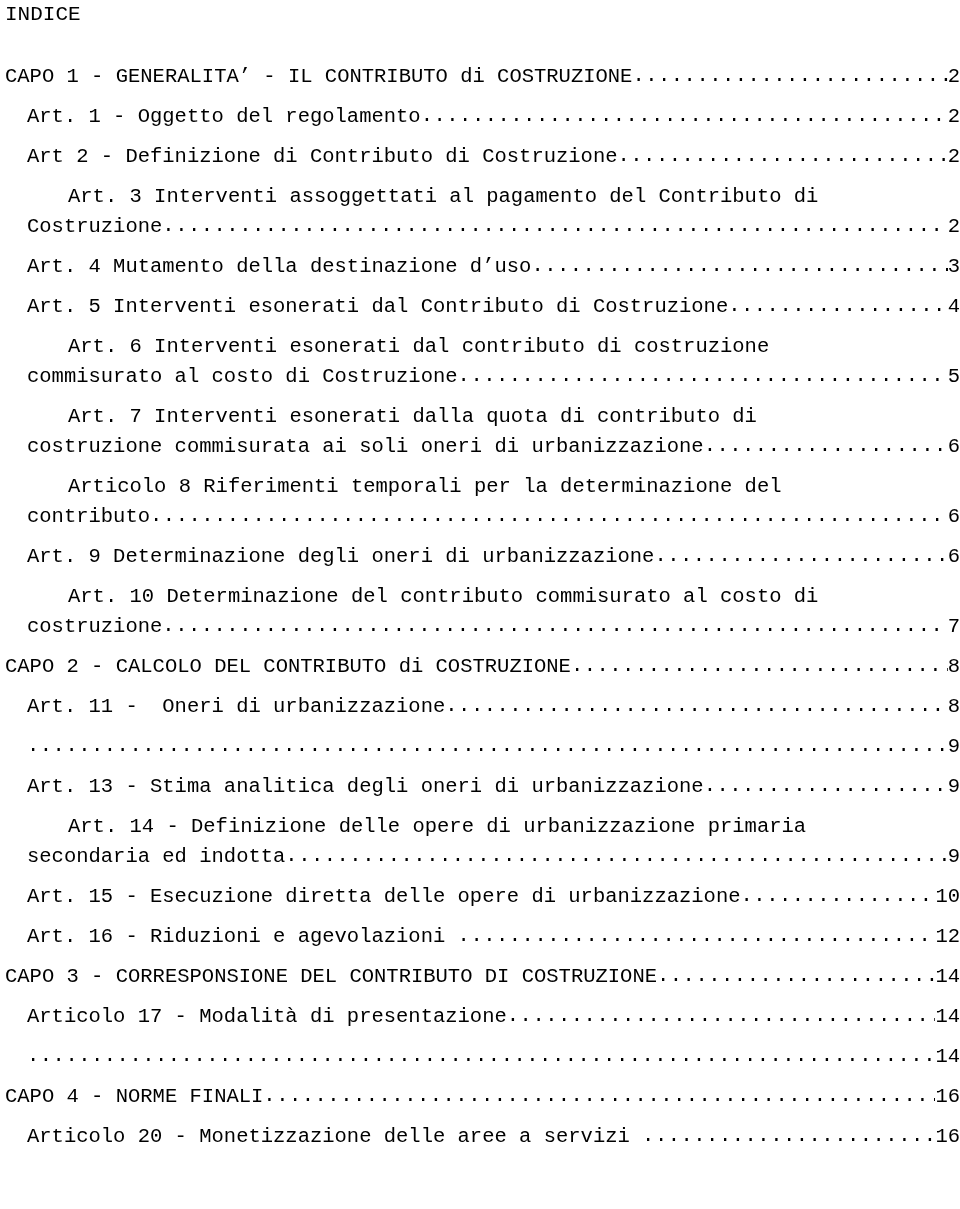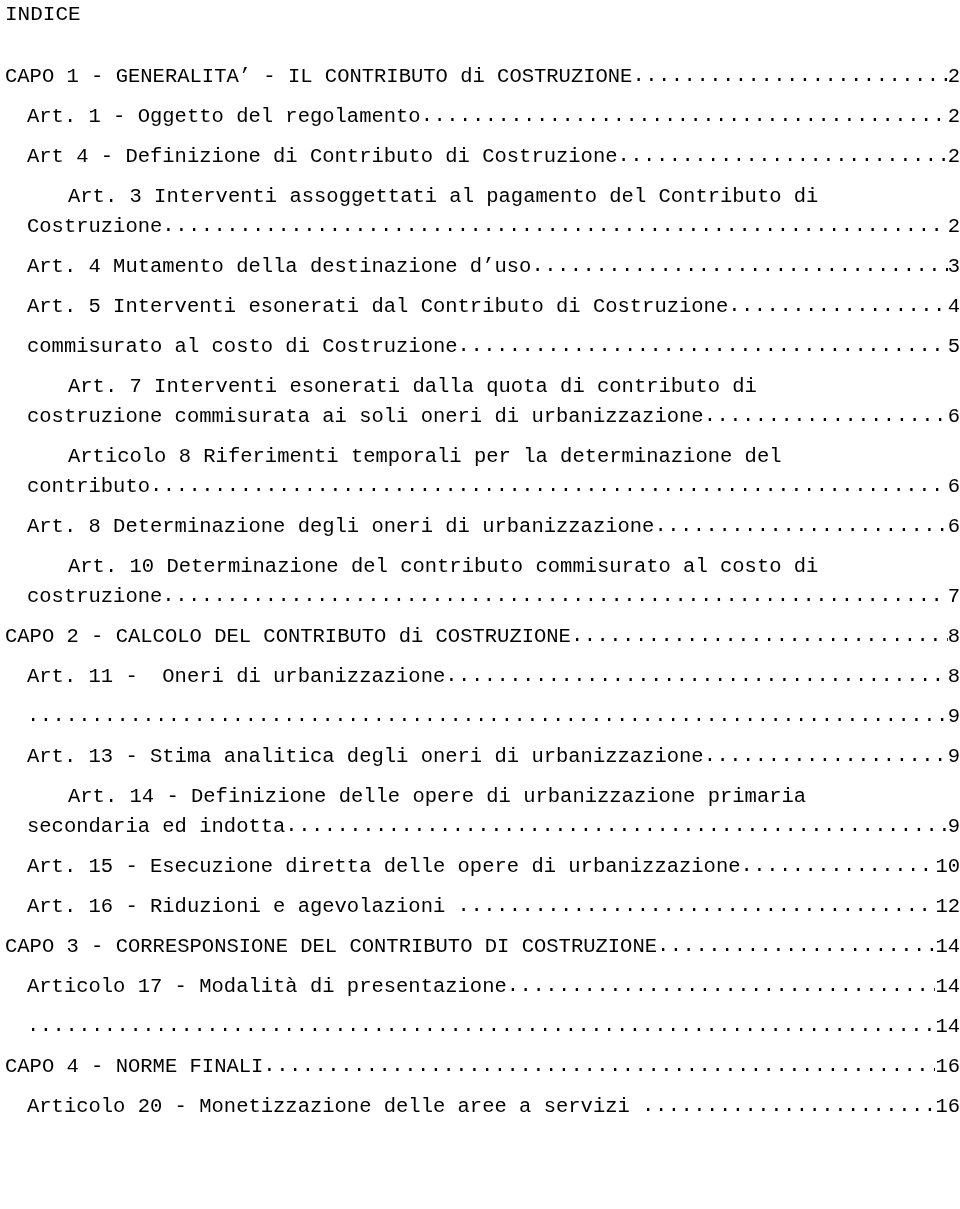--- a/index.html
+++ b/index.html
@@ -99,21 +99,21 @@
       </div>
       <div class="entry level2">
         <div class="tail">
           <span class="lead-text">Art. 1 - Oggetto del regolamento</span>
           <span class="leader">....................................................................................................................................................................................................................................................................</span>
           <span class="pageno">2</span>
         </div>
       </div>
       <div class="entry level2">
         <div class="tail">
-          <span class="lead-text">Art 4 - Definizione di Contributo di Costruzione</span>
+          <span class="lead-text">Art 2 - Definizione di Contributo di Costruzione</span>
           <span class="leader">....................................................................................................................................................................................................................................................................</span>
           <span class="pageno">2</span>
         </div>
       </div>
       <div class="entry level2">
         <div class="label">Art. 3 Interventi assoggettati al pagamento del Contributo di</div>
         <div class="tail">
           <span class="lead-text">Costruzione</span>
           <span class="leader">....................................................................................................................................................................................................................................................................</span>
           <span class="pageno">2</span>
@@ -127,20 +127,21 @@
         </div>
       </div>
       <div class="entry level2">
         <div class="tail">
           <span class="lead-text">Art. 5 Interventi esonerati dal Contributo di Costruzione</span>
           <span class="leader">....................................................................................................................................................................................................................................................................</span>
           <span class="pageno">4</span>
         </div>
       </div>
       <div class="entry level2">
+        <div class="label">Art. 6 Interventi esonerati dal contributo di costruzione</div>
         <div class="tail">
           <span class="lead-text">commisurato al costo di Costruzione</span>
           <span class="leader">....................................................................................................................................................................................................................................................................</span>
           <span class="pageno">5</span>
         </div>
       </div>
       <div class="entry level2">
         <div class="label">Art. 7 Interventi esonerati dalla quota di contributo di</div>
         <div class="tail">
           <span class="lead-text">costruzione commisurata ai soli oneri di urbanizzazione</span>
@@ -151,21 +152,21 @@
       <div class="entry level2">
         <div class="label">Articolo 8 Riferimenti temporali per la determinazione del</div>
         <div class="tail">
           <span class="lead-text">contributo</span>
           <span class="leader">....................................................................................................................................................................................................................................................................</span>
           <span class="pageno">6</span>
         </div>
       </div>
       <div class="entry level2">
         <div class="tail">
-          <span class="lead-text">Art. 8 Determinazione degli oneri di urbanizzazione</span>
+          <span class="lead-text">Art. 9 Determinazione degli oneri di urbanizzazione</span>
           <span class="leader">....................................................................................................................................................................................................................................................................</span>
           <span class="pageno">6</span>
         </div>
       </div>
       <div class="entry level2">
         <div class="label">Art. 10 Determinazione del contributo commisurato al costo di</div>
         <div class="tail">
           <span class="lead-text">costruzione</span>
           <span class="leader">....................................................................................................................................................................................................................................................................</span>
           <span class="pageno">7</span>

